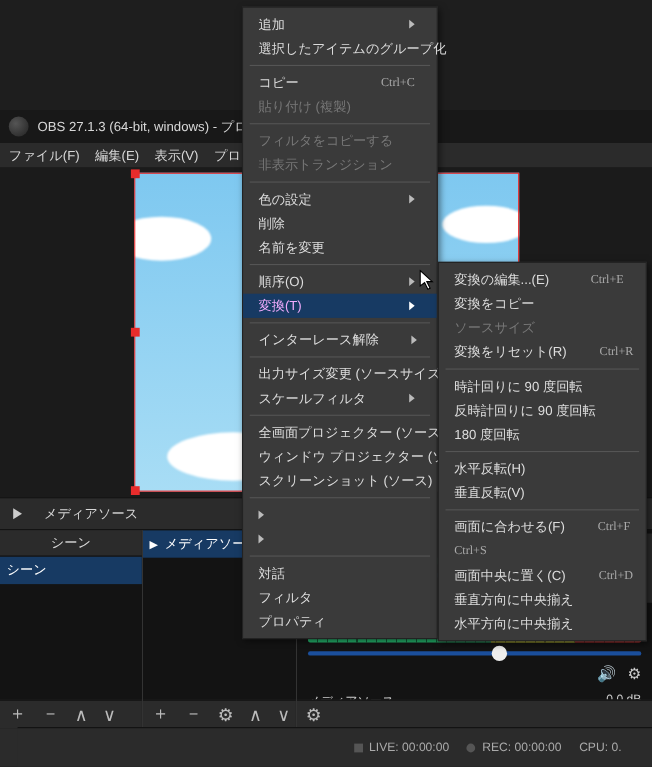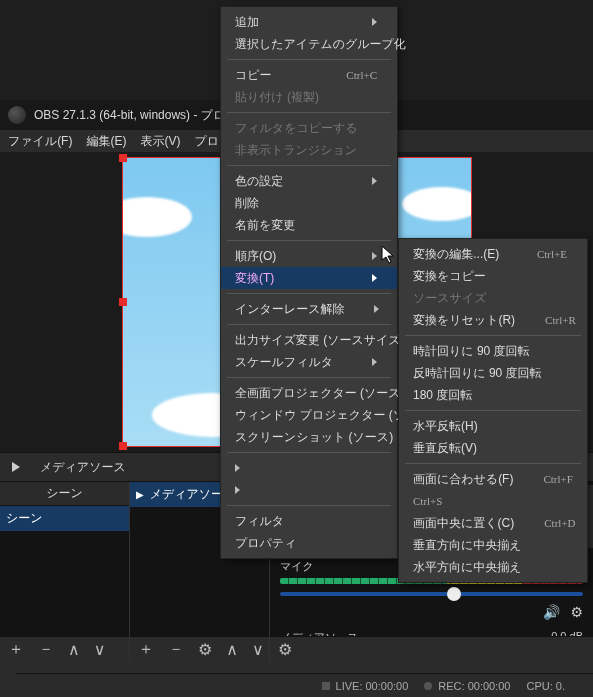--- a/index.html
+++ b/index.html
@@ -42,21 +42,21 @@
   .mixer-icons{display:flex;gap:10px;justify-content:flex-end;margin-top:4px;font-size:14px;color:#ccc;}
 
   .transition-panel{position:absolute; right:0; top:485px; width:140px; background:#2b2b2b; padding:6px 8px; font-size:12px; display:flex; flex-direction:column; gap:6px;}
   .dropdown{background:#1b1b1b;border:1px solid #444;padding:3px 6px;display:flex;justify-content:space-between;align-items:center;}
   .durrow{display:flex;align-items:center;gap:6px;}
   .durbox{background:#1b1b1b;border:1px solid #444;padding:2px 6px;flex:1;display:flex;justify-content:space-between;align-items:center;}
   .spin{display:flex;flex-direction:column;gap:1px;}
   .spin div{width:0;height:0;border-left:4px solid transparent;border-right:4px solid transparent;}
   .spin .up{border-bottom:4px solid #888;} .spin .dn{border-top:4px solid #888;}
 
-  .statusbar{position:absolute;bottom:0;left:0;right:0;height:24px;background:#2b2b2b;border-top:1px solid #111;display:flex;align-items:center;justify-content:flex-end;gap:16px;padding:0 28px;font-size:11px;color:#aaa;margin-left:16px;}
+  .statusbar{position:absolute;bottom:0;left:0;right:0;height:36px;background:#2b2b2b;border-top:1px solid #111;display:flex;align-items:center;justify-content:flex-end;gap:16px;padding:0 28px;font-size:11px;color:#aaa;margin-left:16px;}
   .livebox{display:flex;align-items:center;gap:6px;}
   .sq{width:8px;height:8px;background:#555;}
   .dot{width:8px;height:8px;border-radius:50%;background:#555;}
 
   
   .ctx { position:absolute; background:#3a3a3a; border:1px solid #222; box-shadow:2px 2px 6px rgba(0,0,0,.5); font-size:12px; color:#ddd; padding:4px 0;}
   .ctx .row{display:flex;align-items:center;justify-content:space-between;height:22px;padding:0 20px 0 14px; white-space:nowrap; gap:30px;}
   .ctx .row.disabled{color:#777;}
   .ctx .row.highlight{background:#173a63;color:#f0abfc;}
   .ctx .sep{height:1px;background:#555;margin:4px 6px;}
@@ -281,20 +281,23 @@
     </div>
     <div class="sep"></div>
     <div class="row">
       <span class="arrow"></span>
     </div>
     <div class="row">
       <span class="arrow"></span>
     </div>
     <div class="sep"></div>
     <div class="row">
+      <span>対話</span>
+    </div>
+    <div class="row">
       <span>フィルタ</span>
     </div>
     <div class="row">
       <span>プロパティ</span>
     </div>
   </div>
 
 <div class="ctx" id="ctx-sub" style="left:398px; top:238px; width:190px;">
     <div class="row">
       <span>変換の編集...(E)</span>

